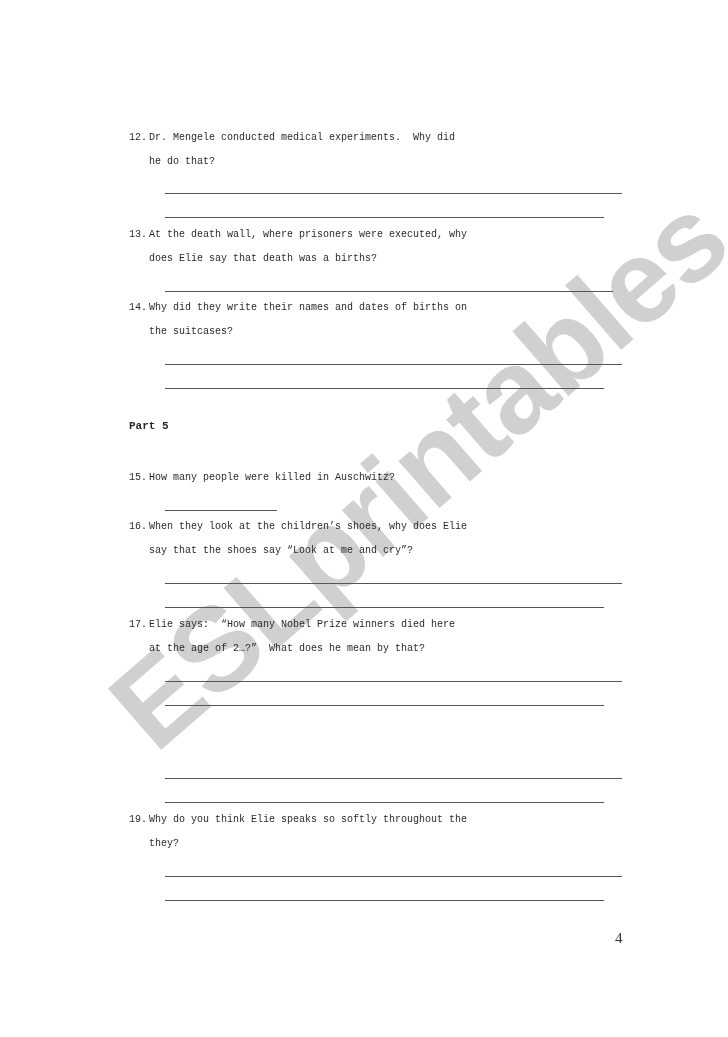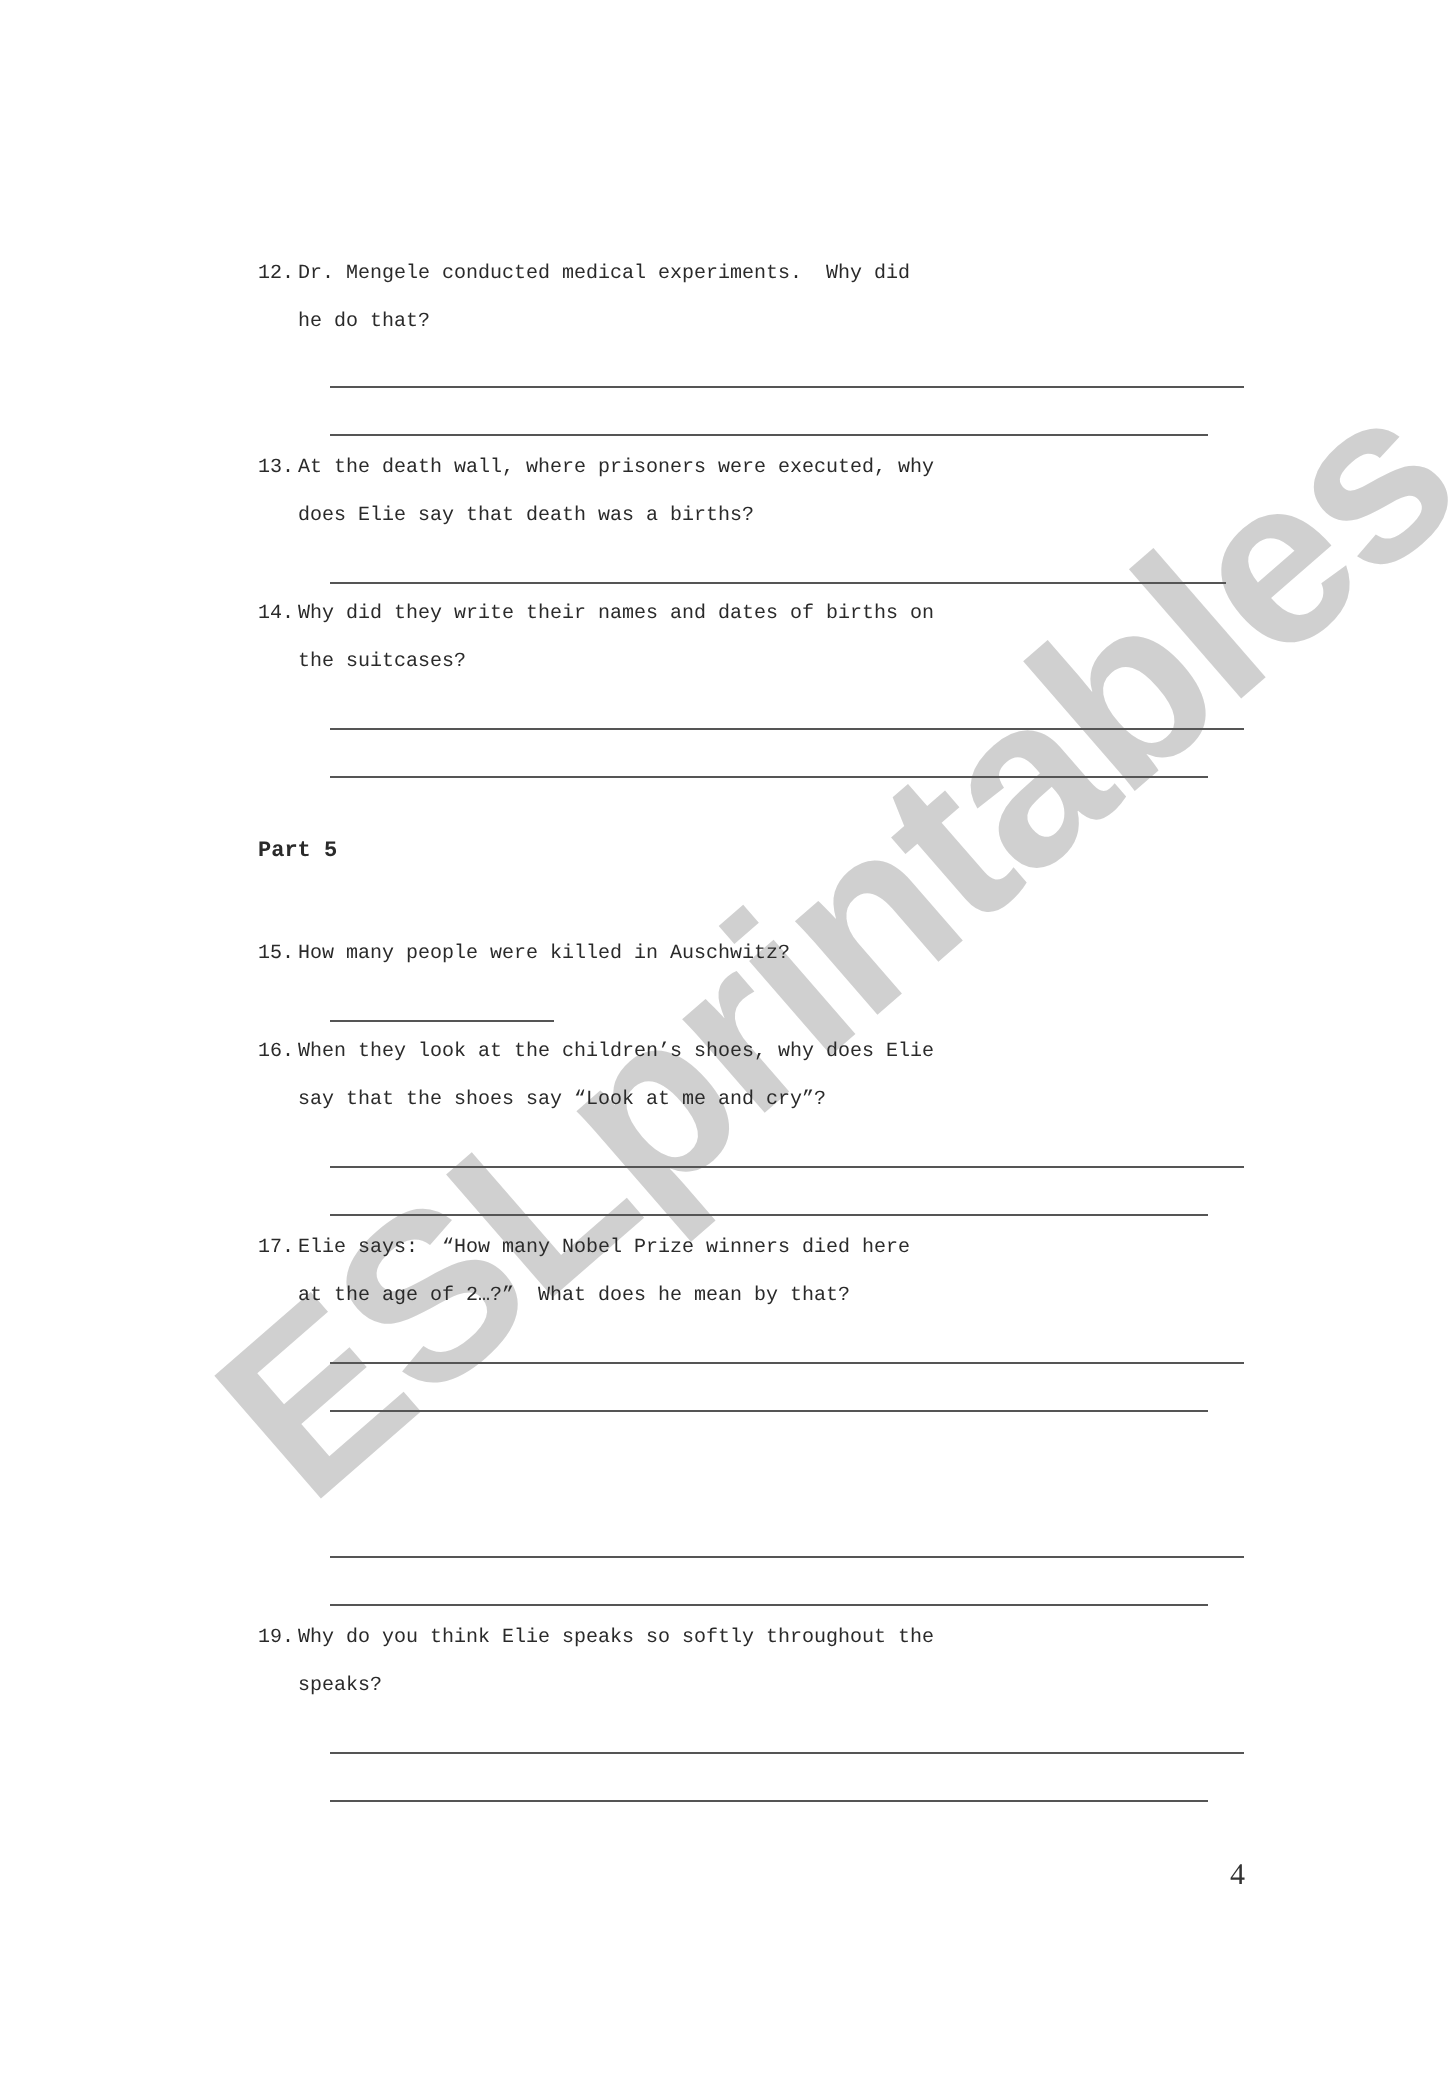--- a/index.html
+++ b/index.html
@@ -74,19 +74,19 @@
   </div>
   <div class="line" style="left:165px; top:681px; width:457px"></div>
   <div class="line" style="left:165px; top:705px; width:439px"></div>
 
   <div class="line" style="left:165px; top:778px; width:457px"></div>
   <div class="line" style="left:165px; top:802px; width:439px"></div>
 
   <div class="q" style="top:808px">
     <span class="num">19.</span>
     <span class="text">Why do you think Elie speaks so softly throughout the</span>
-    <span class="text" style="top:24px">speaks?</span>
+    <span class="text" style="top:24px">they?</span>
   </div>
   <div class="line" style="left:165px; top:876px; width:457px"></div>
   <div class="line" style="left:165px; top:900px; width:439px"></div>
 
   <div class="pagenum">4</div>
 </div>
 
 </body></html>

